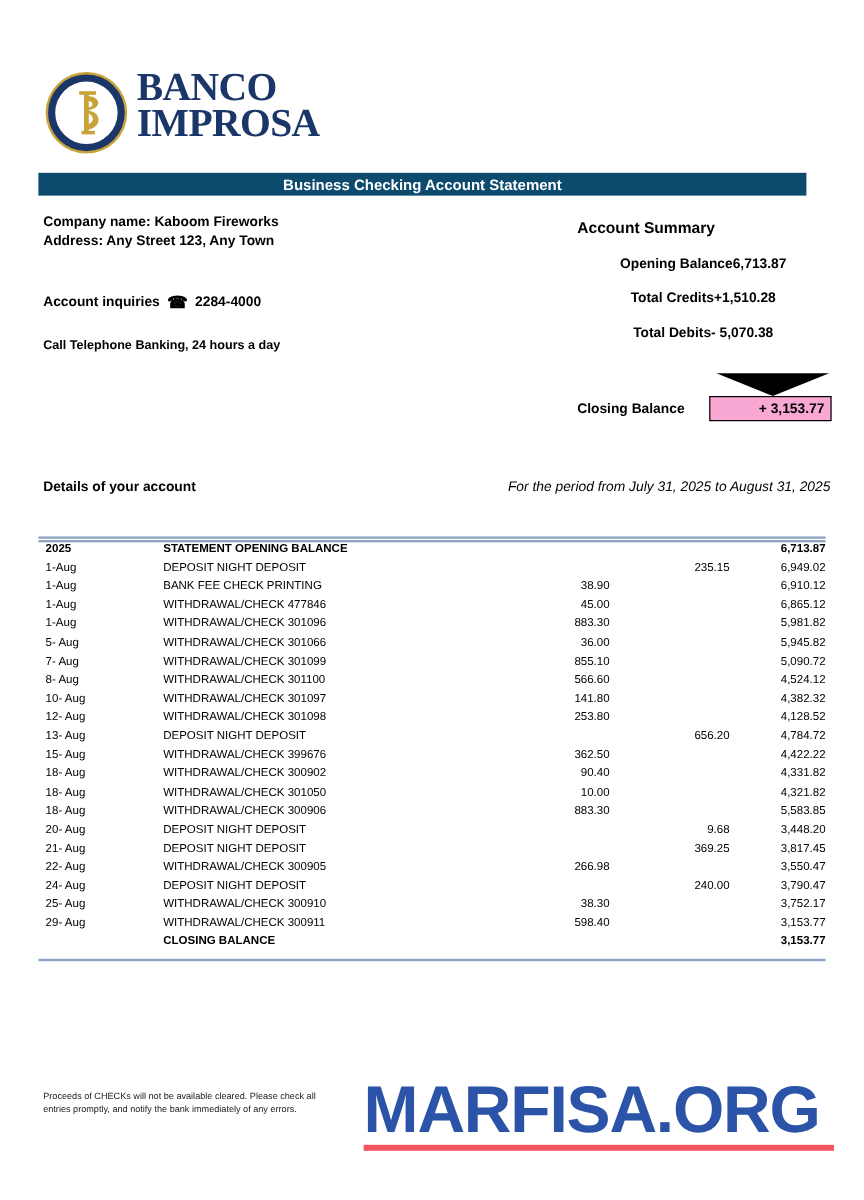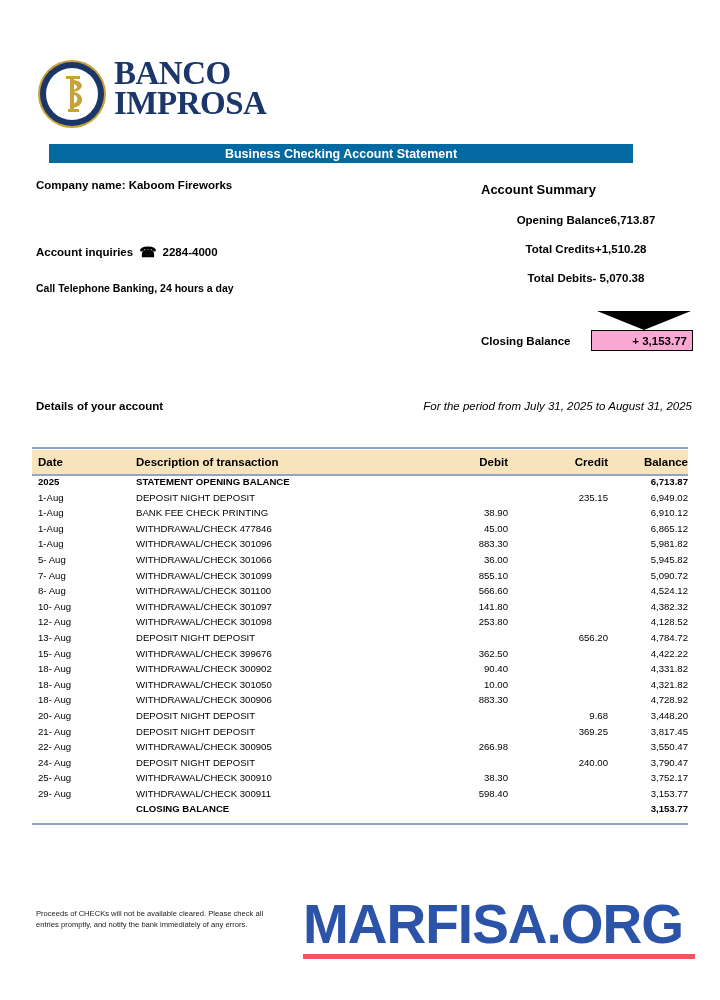--- a/index.html
+++ b/index.html
@@ -66,30 +66,29 @@
     font-size: 33px;
     letter-spacing: -0.5px;
   }
   .logo-text span { display: block; }
 
   
   .title-band {
     position: absolute;
     left: 32px;
     top: 144px;
-    width: 584px;
+    width: 640px;
     height: 19px;
-    background: #0369a1;
+    background: #0c4a6e;
     color: #ffffff;
     font-size: 12.5px;
     font-weight: bold;
     display: flex;
     align-items: center;
     justify-content: center;
-    margin-left: 17px;
   }
 
   
   .company-block {
     position: absolute;
     left: 36px;
     top: 178px;
     font-size: 11.5px;
     font-weight: bold;
     line-height: 1.35;
@@ -279,20 +278,21 @@
     <span>IMPROSA</span>
   </div>
 </div>
 
 <div class="title-band">
   <span>Business Checking Account Statement</span>
 </div>
 
 <div class="company-block">
   <div>Company name: Kaboom Fireworks</div>
+  <div>Address: Any Street 123, Any Town</div>
 </div>
 
 <div class="inquiries">
   <span>Account inquiries</span>
   <span class="phone-icon">☎</span>
   <span>2284-4000</span>
 </div>
 
 <div class="telbank">Call Telephone Banking, 24 hours a day</div>
 
@@ -320,27 +320,20 @@
   <span class="closing-box">+ 3,153.77</span>
 </div>
 
 <div class="details-line">
   <span>Details of your account</span>
   <span class="period">For the period from July 31, 2025 to August 31, 2025</span>
 </div>
 
 <div class="table-wrap">
   <div class="rule-top"></div>
-  <div class="thead">
-    <span class="c-date">Date</span>
-    <span class="c-desc">Description of transaction</span>
-    <span class="c-debit">Debit</span>
-    <span class="c-credit">Credit</span>
-    <span class="c-bal">Balance</span>
-  </div>
   <div class="rule-head-bottom"></div>
 
   <div id="tbody">
       <div class="trow bold">
         <span class="c-date">2025</span>
         <span class="c-desc">STATEMENT OPENING BALANCE</span>
         <span class="c-debit"></span>
         <span class="c-credit"></span>
         <span class="c-bal">6,713.87</span>
       </div>
@@ -433,21 +426,21 @@
         <span class="c-desc">WITHDRAWAL/CHECK 301050</span>
         <span class="c-debit">10.00</span>
         <span class="c-credit"></span>
         <span class="c-bal">4,321.82</span>
       </div>
       <div class="trow">
         <span class="c-date">18- Aug</span>
         <span class="c-desc">WITHDRAWAL/CHECK 300906</span>
         <span class="c-debit">883.30</span>
         <span class="c-credit"></span>
-        <span class="c-bal">4,728.92</span>
+        <span class="c-bal">5,583.85</span>
       </div>
       <div class="trow">
         <span class="c-date">20- Aug</span>
         <span class="c-desc">DEPOSIT NIGHT DEPOSIT</span>
         <span class="c-debit"></span>
         <span class="c-credit">9.68</span>
         <span class="c-bal">3,448.20</span>
       </div>
       <div class="trow">
         <span class="c-date">21- Aug</span>

